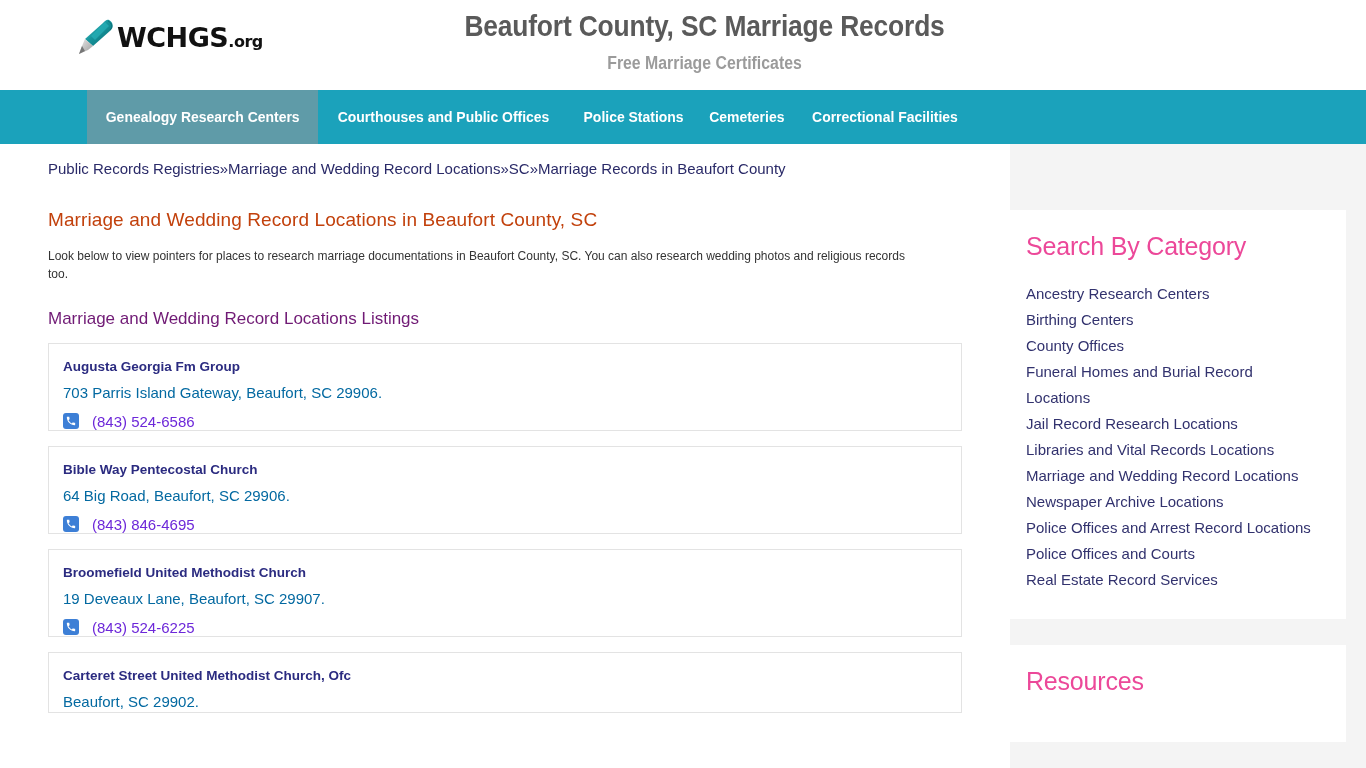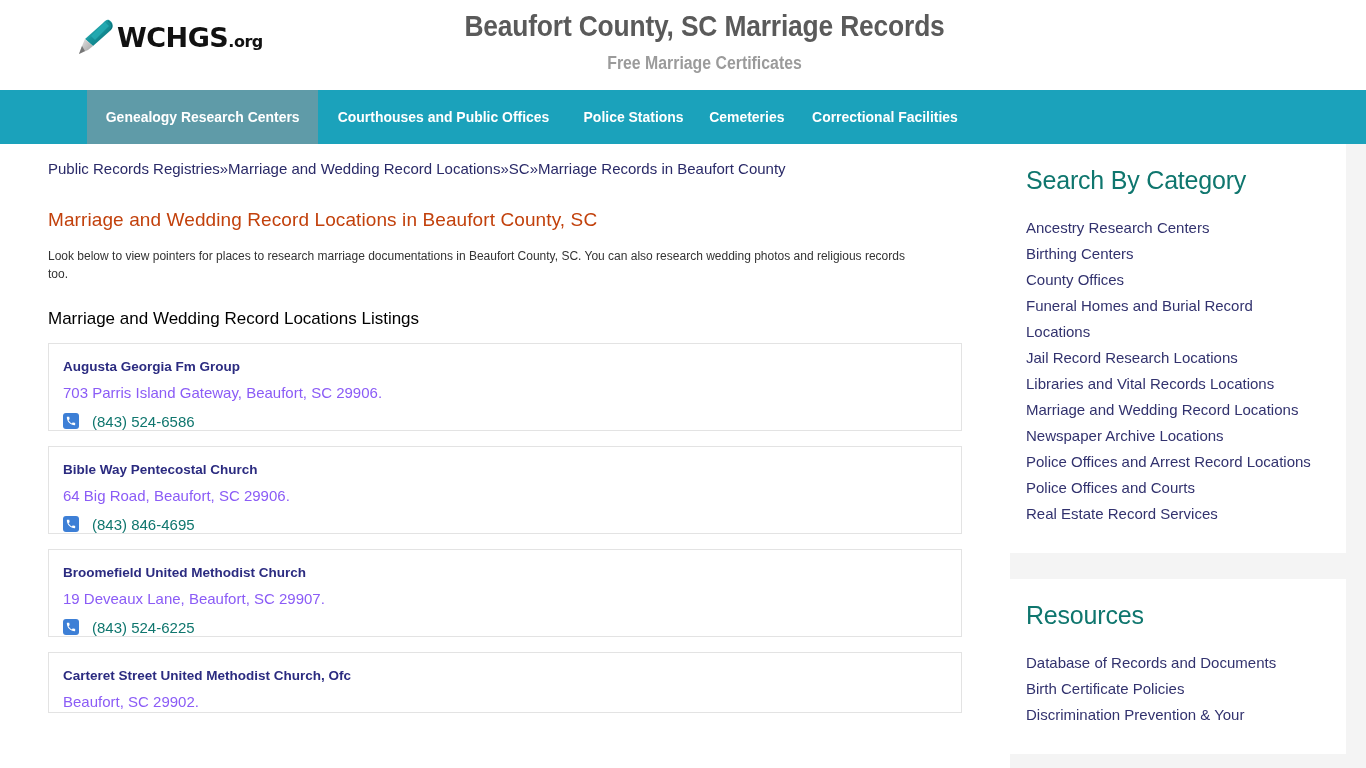--- a/index.html
+++ b/index.html
@@ -89,21 +89,21 @@
     cursor: pointer;
     transform-origin: center;
     text-decoration: none;
   }
   .nav-item span { transform: scaleX(0.9); display: inline-block; }
   .nav-item.active { background: #5f9ba8; }
 
   
   .page-wrap {
     display: flex;
-    align-items: flex-start;
+    align-items: flex-end;
     height: 624px;
     background: #f4f4f4;
   }
   .content-col {
     width: 1010px;
     background: #ffffff;
     min-height: 624px;
     padding: 0 48px 0 48px;
   }
   .sidebar-col {
@@ -136,21 +136,21 @@
   p.page-intro {
     font-size: 12px;
     color: #333333;
     line-height: 1.55;
     margin-top: 16px;
     max-width: 860px;
   }
   h2.listings-heading {
     font-size: 17px;
     font-weight: normal;
-    color: #000000;
+    color: #701a75;
     margin-top: 25px;
   }
 
   
   .listings { margin-top: 14px; }
   .listing-card {
     border: 1px solid #e3e3e3;
     background: #ffffff;
     padding: 13px 14px 0 14px;
     margin-bottom: 15px;
@@ -158,21 +158,21 @@
   .listing-name {
     color: #2b2b80;
     font-size: 13.5px;
     font-weight: bold;
     text-decoration: none;
     display: inline-block;
     cursor: pointer;
   }
   .listing-address {
     font-size: 15px;
-    color: #8b5cf6;
+    color: #0369a1;
     margin-top: 7px;
     line-height: 1.4;
   }
   .listing-phone {
     display: flex;
     align-items: center;
     margin-top: 10px;
   }
   .phone-icon {
     width: 16px;
@@ -180,34 +180,34 @@
     background: #3d7fd6;
     border-radius: 3px;
     flex: 0 0 16px;
     display: flex;
     align-items: center;
     justify-content: center;
   }
   .phone-icon svg { width: 10px; height: 10px; display: block; }
   .phone-number {
     font-size: 15px;
-    color: #0f766e;
+    color: #6d28d9;
     margin-left: 13px;
   }
 
   
   .side-box {
     background: #ffffff;
     padding: 22px 26px 26px 16px;
     margin-bottom: 26px;
   }
   .side-title {
     font-size: 25px;
     font-weight: normal;
-    color: #0f766e;
+    color: #ec4899;
     margin-bottom: 20px;
     letter-spacing: -0.2px;
   }
   .side-links a {
     display: block;
     color: #32326e;
     font-size: 15px;
     line-height: 26px;
     text-decoration: none;
     cursor: pointer;
@@ -318,21 +318,16 @@
           <a>Marriage and Wedding Record Locations</a>
           <a>Newspaper Archive Locations</a>
           <a>Police Offices and Arrest Record Locations</a>
           <a>Police Offices and Courts</a>
           <a>Real Estate Record Services</a>
         </div>
     </section>
 
     <section class="side-box">
       <h3 class="side-title">Resources</h3>
-      <div class="side-links" id="resource-links">
-          <a>Database of Records and Documents</a>
-          <a>Birth Certificate Policies</a>
-          <a>Discrimination Prevention &amp; Your</a>
-        </div>
     </section>
 
   </aside>
 </div>
 
 </body></html>

